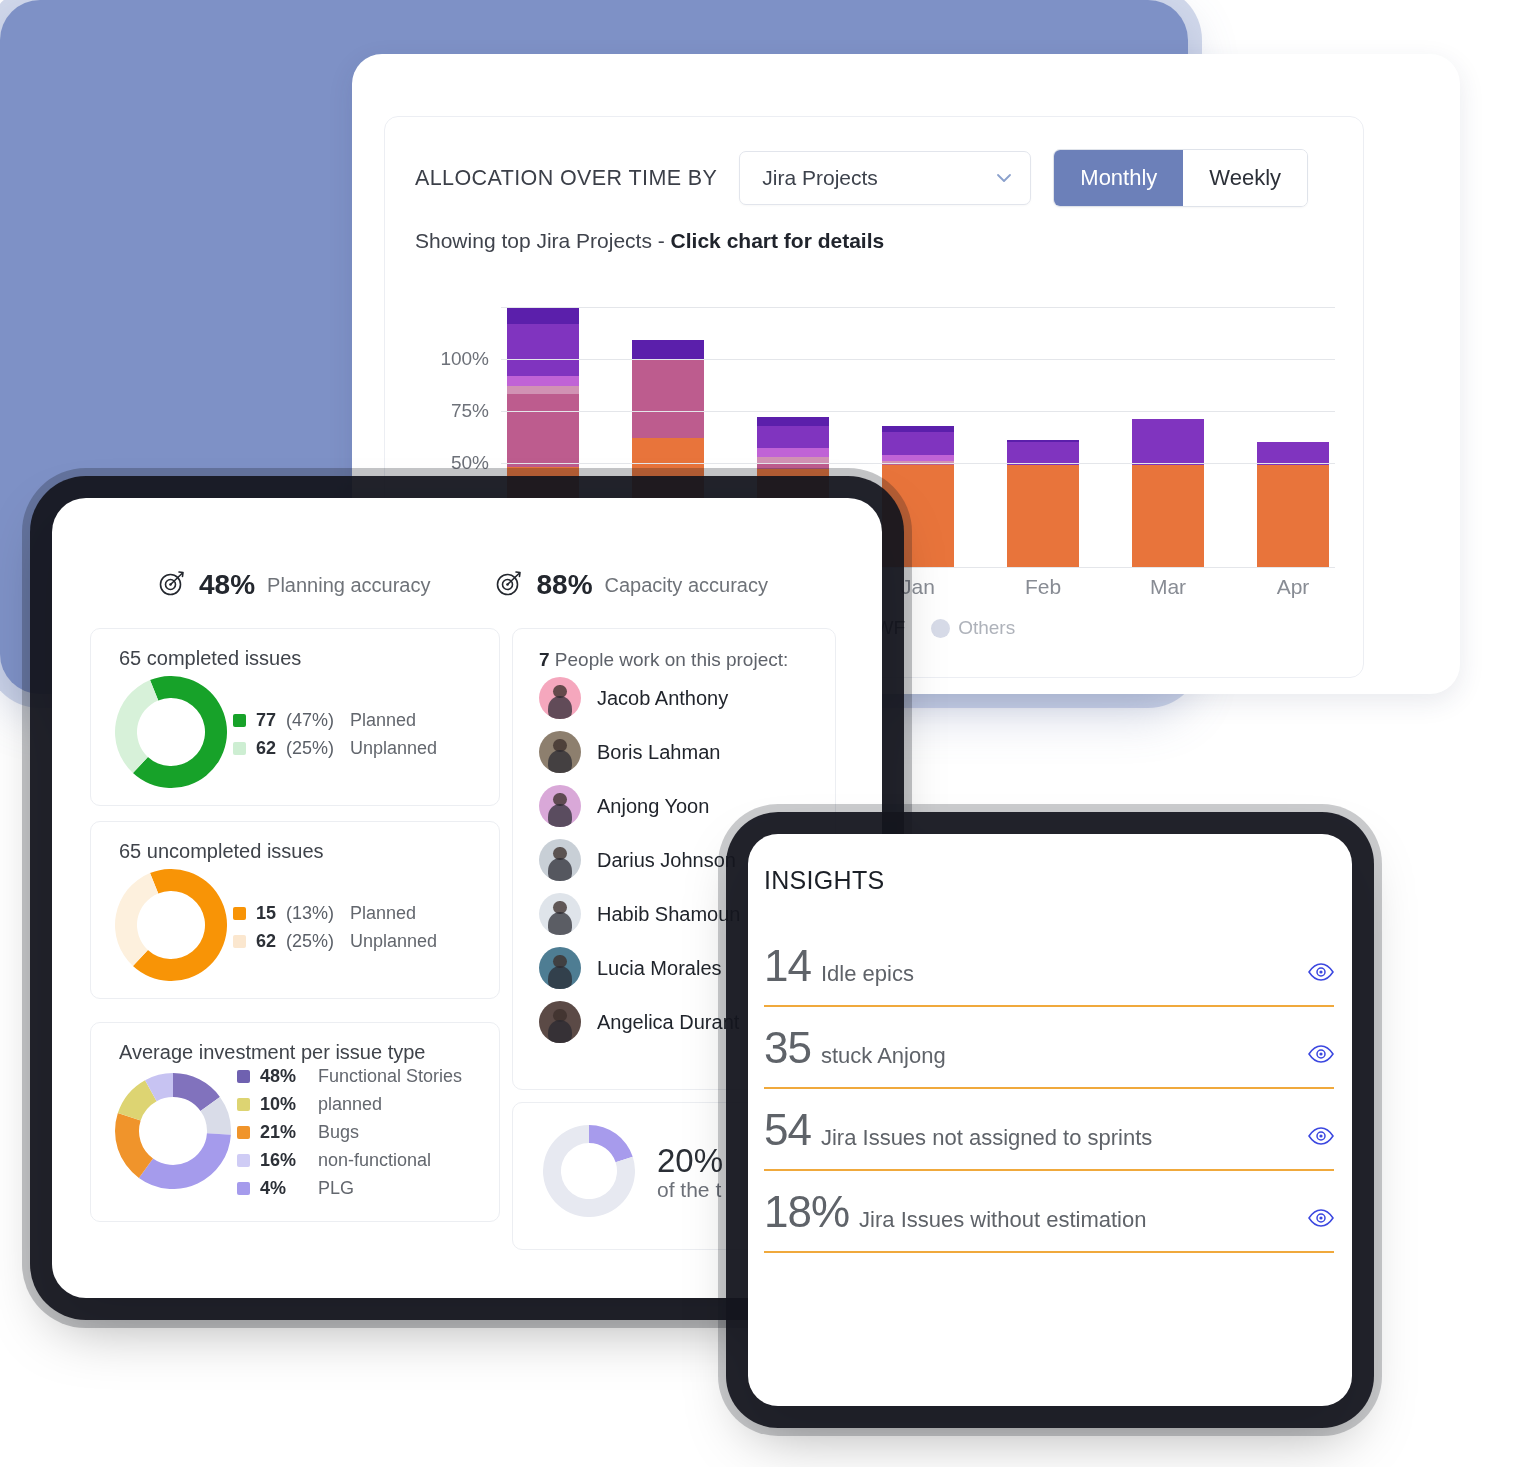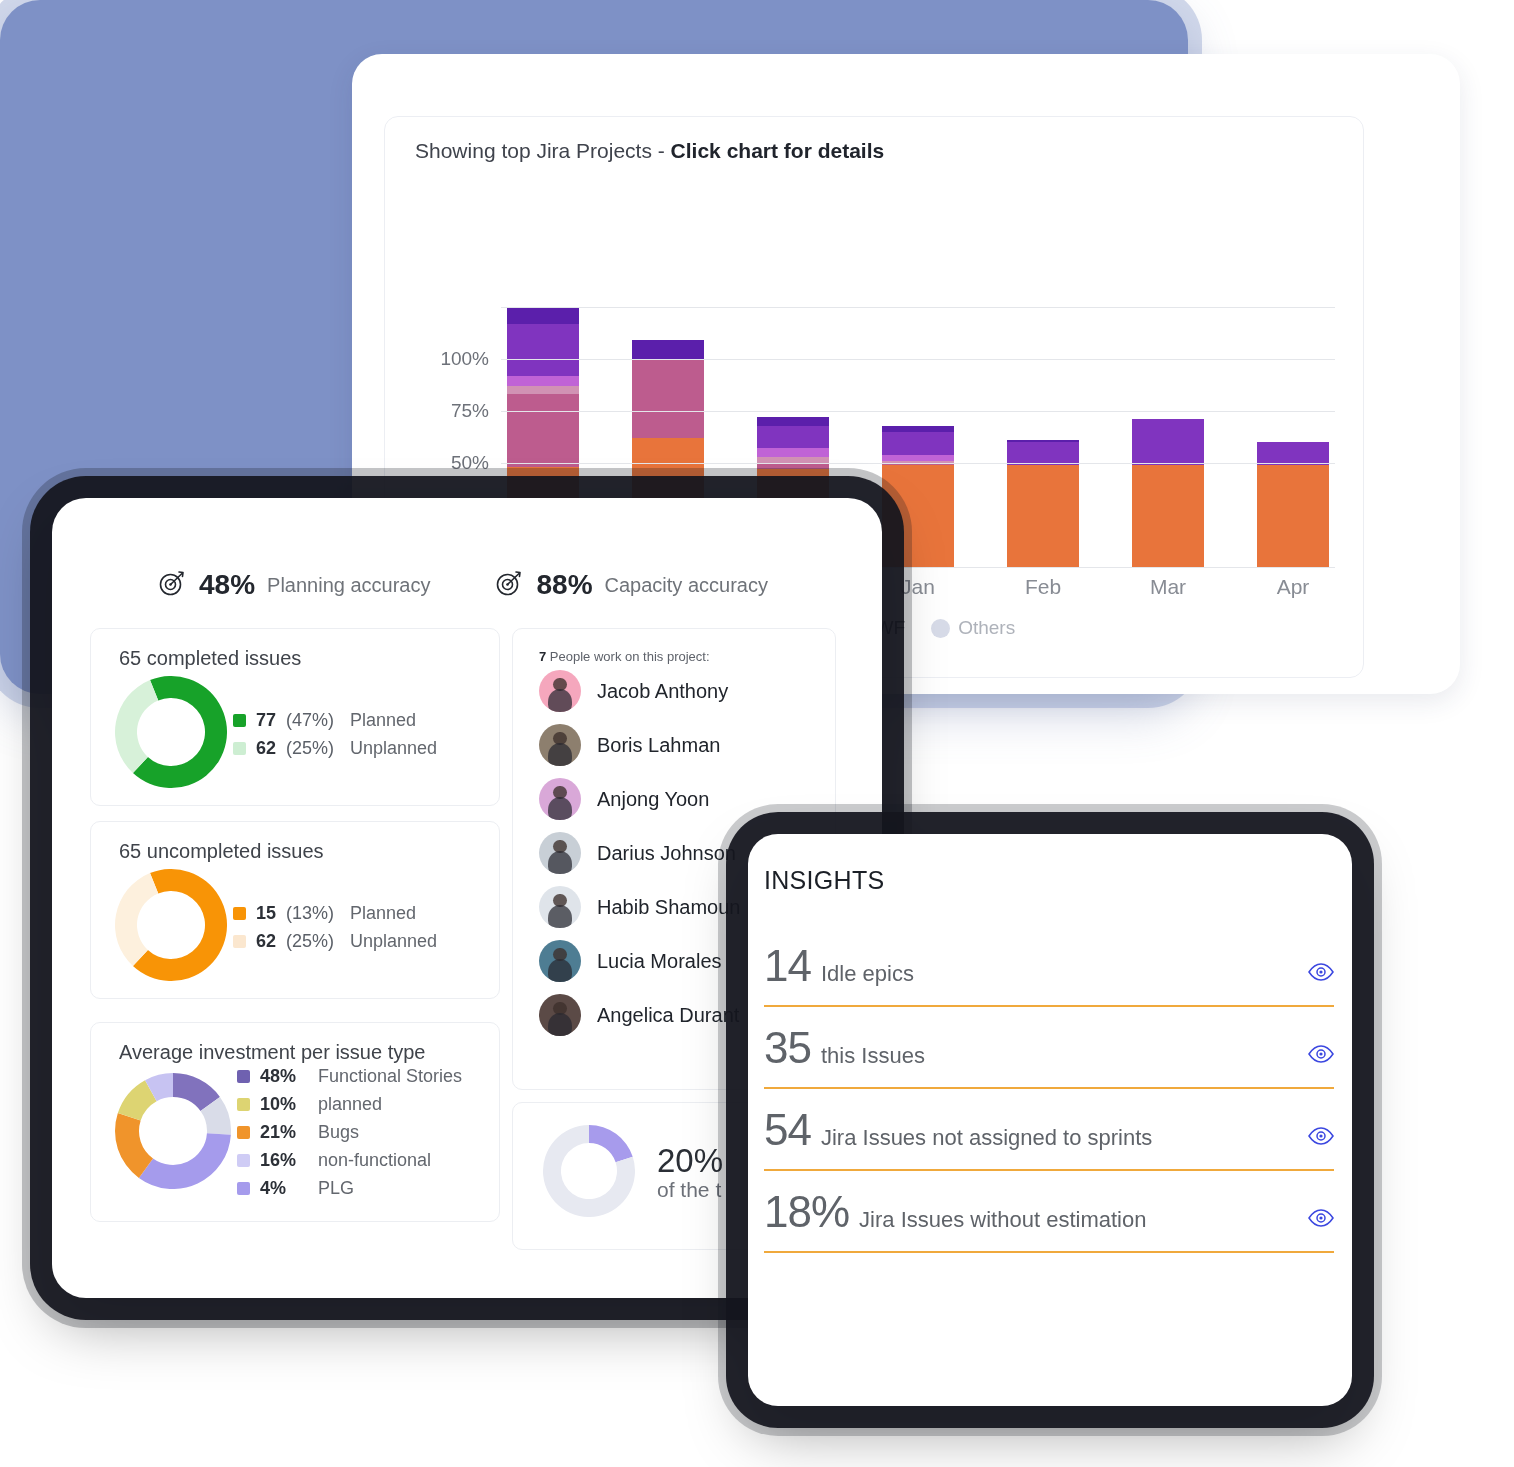--- a/index.html
+++ b/index.html
@@ -80,21 +80,21 @@
 
   .donut-row{display:flex;align-items:center;gap:6px;padding:6px 0 0 24px;}
   .legend-v{display:flex;flex-direction:column;gap:7px;}
   .lv{display:flex;align-items:center;gap:10px;font-size:18px;white-space:nowrap;}
   .lv .sw{width:13px;height:13px;border-radius:2px;flex:0 0 auto;}
   .lv .num{font-weight:bold;color:#2c3037;}
   .lv .pct{color:#5b6068;text-align:right;}
   .lv .nm{color:#63676e;margin-left:6px;}
 
   
-  .people-title{font-size:13px;color:#5e626a;padding:20px 0 0 26px;}
+  .people-title{font-size:19px;color:#5e626a;padding:20px 0 0 26px;}
   .people-title b{color:#24282f;font-weight:bold;}
   .person{display:flex;align-items:center;gap:16px;padding:6px 0 6px 26px;}
   .avatar{width:42px;height:42px;border-radius:50%;flex:0 0 auto;
           background-size:cover;position:relative;overflow:hidden;}
   .avatar:after{content:"";position:absolute;left:22%;top:45%;width:56%;height:62%;
                 border-radius:50% 50% 40% 40%;background:rgba(40,40,48,.72);}
   .avatar:before{content:"";position:absolute;left:34%;top:18%;width:32%;height:32%;
                  border-radius:50%;background:rgba(60,48,44,.78);}
   .pname{font-size:20px;color:#21252c;white-space:nowrap;}
 
@@ -119,20 +119,37 @@
   .eye{margin-bottom:6px;}
 </style>
 </head>
 <body>
 
 <div id="panel1-frame"></div>
 
 <div id="panel1">
   <div id="panel1-inner">
 
+    <div class="alloc-head">
+      <div class="alloc-title">ALLOCATION OVER TIME BY</div>
+
+      <div class="select">
+        <span class="select-value">Jira Projects</span>
+        <span class="chev">
+          <svg width="16" height="16" viewBox="0 0 16 16">
+              <path d="M2 5 L8 11 L14 5" fill="none" stroke="#8aa0cc" stroke-width="1.8" stroke-linecap="round" stroke-linejoin="round"></path>
+            </svg>
+        </span>
+      </div>
+
+      <div class="seg">
+        <div class="on">Monthly</div>
+        <div class="off">Weekly</div>
+      </div>
+    </div>
 
     <div class="alloc-sub">
       <span>Showing top Jira Projects - </span><b>Click chart for details</b>
     </div>
 
     <div class="chart">
       <div class="yaxis" id="yaxis">
           <div class="ylab" style="top: 156px;">50%</div>
           <div class="ylab" style="top: 104px;">75%</div>
           <div class="ylab" style="top: 52px;">100%</div>
@@ -409,21 +426,21 @@
         </div>
         <span class="eye"><svg width="26" height="18" viewBox="0 0 26 18">
             <path d="M1 9 C5 3 9.5 1 13 1 C16.5 1 21 3 25 9 C21 15 16.5 17 13 17 C9.5 17 5 15 1 9 Z" fill="none" stroke="#3b47e0" stroke-width="1.5"></path>
             <circle cx="13" cy="9" r="4" fill="none" stroke="#3b47e0" stroke-width="1.5"></circle>
             <circle cx="13" cy="9" r="1.6" fill="#3b47e0"></circle>
           </svg></span>
       </div>
       <div class="ins-row" style="border-bottom-color: rgb(240, 169, 60);">
         <div class="ins-left">
           <span class="ins-num">35</span>
-          <span class="ins-lbl">this Issues</span>
+          <span class="ins-lbl">stuck Anjong</span>
         </div>
         <span class="eye"><svg width="26" height="18" viewBox="0 0 26 18">
             <path d="M1 9 C5 3 9.5 1 13 1 C16.5 1 21 3 25 9 C21 15 16.5 17 13 17 C9.5 17 5 15 1 9 Z" fill="none" stroke="#3b47e0" stroke-width="1.5"></path>
             <circle cx="13" cy="9" r="4" fill="none" stroke="#3b47e0" stroke-width="1.5"></circle>
             <circle cx="13" cy="9" r="1.6" fill="#3b47e0"></circle>
           </svg></span>
       </div>
       <div class="ins-row" style="border-bottom-color: rgb(240, 169, 60);">
         <div class="ins-left">
           <span class="ins-num">54</span>

